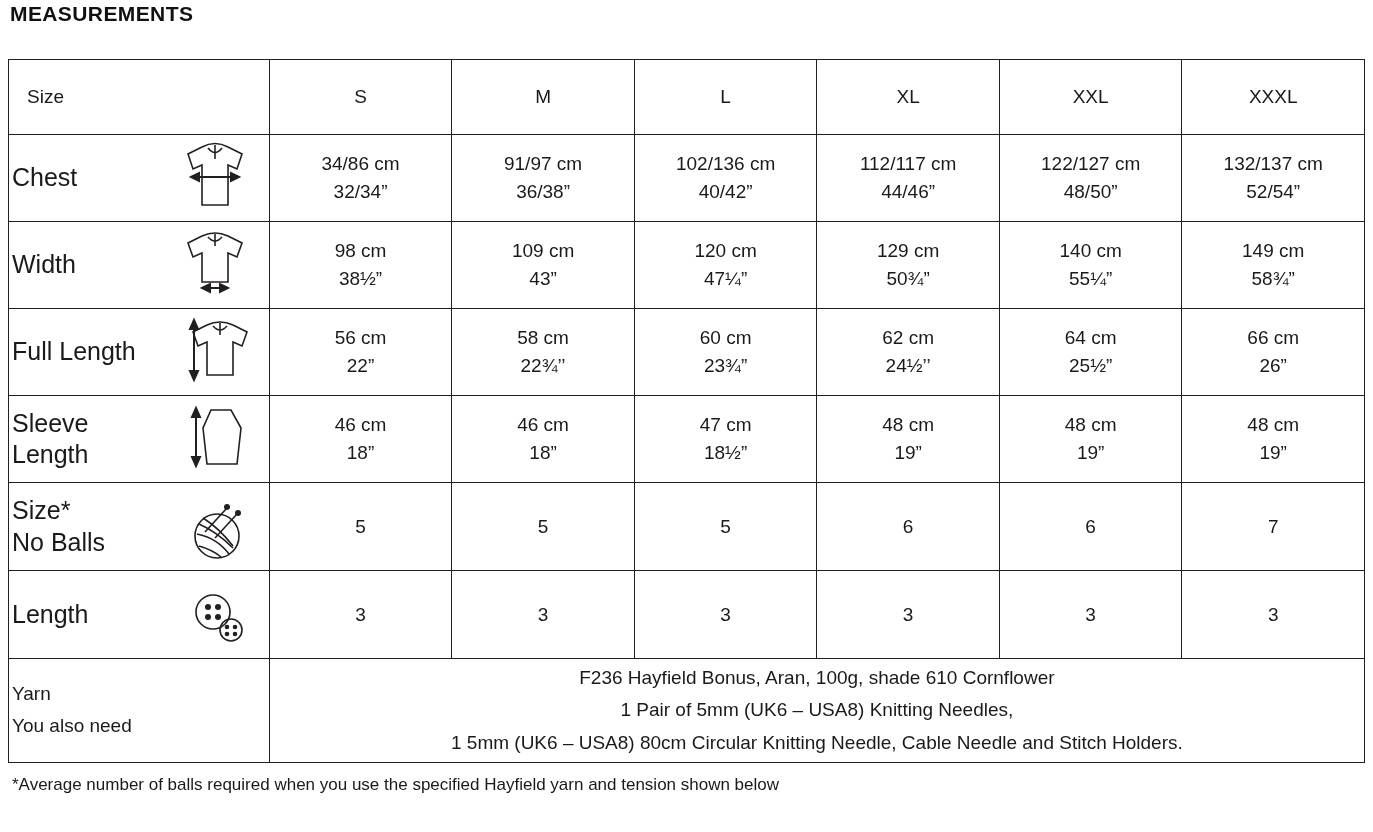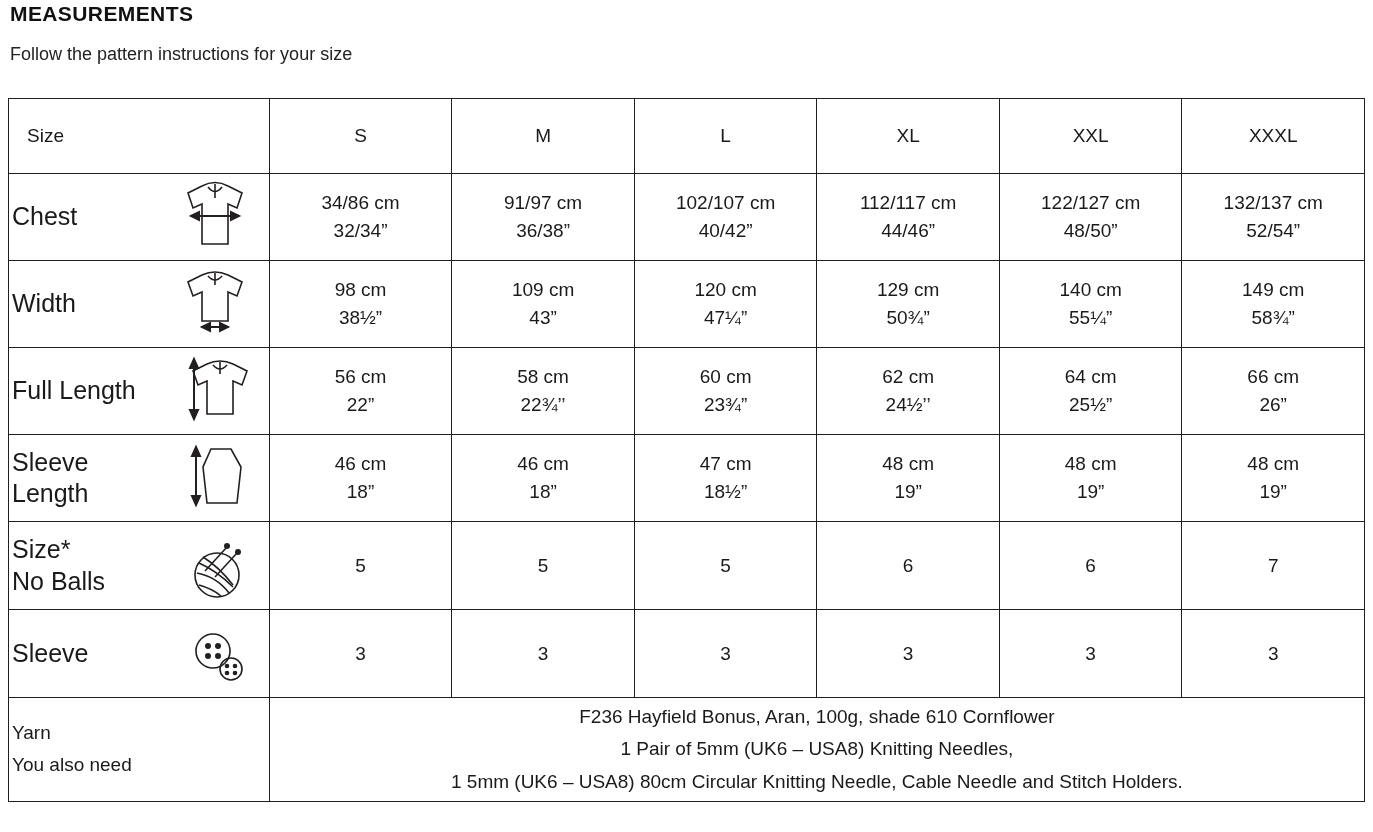--- a/index.html
+++ b/index.html
@@ -107,21 +107,20 @@
     color: #1a1a1a;
   }
   svg { display: block; }
 </style>
 </head>
 <body>
 
 <div class="page">
 
   <h1 class="title">MEASUREMENTS</h1>
-  <p class="subtitle">Follow the pattern instructions for your size</p>
 
   <table class="measure">
     <colgroup>
       <col class="col-label">
       <col class="col-size">
         <col class="col-size">
         <col class="col-size">
       <col class="col-size">
         <col class="col-size">
         <col class="col-size">
@@ -157,21 +156,21 @@
             </svg>
           </span>
         </td>
         <td class="val">
           <span>34/86 cm</span><span class="l2">32/34”</span>
         </td>
         <td class="val">
           <span>91/97 cm</span><span class="l2">36/38”</span>
         </td>
         <td class="val">
-          <span>102/107 cm</span><span class="l2">40/42”</span>
+          <span>102/136 cm</span><span class="l2">40/42”</span>
         </td>
         <td class="val">
           <span>112/117 cm</span><span class="l2">44/46”</span>
         </td>
         <td class="val">
           <span>122/127 cm</span><span class="l2">48/50”</span>
         </td>
         <td class="val">
           <span>132/137 cm</span><span class="l2">52/54”</span>
         </td>
@@ -314,21 +313,21 @@
         <td class="val">5</td>
         <td class="val">5</td>
         <td class="val">5</td>
         <td class="val">6</td>
         <td class="val">6</td>
         <td class="val">7</td>
       </tr>
 
       <tr class="row-h-lg">
         <td class="label-cell">
-          <span class="lbl">Sleeve</span>
+          <span class="lbl">Length</span>
           <span class="pic">
             <svg viewBox="0 0 92 78" width="92" height="78">
               <g fill="none" stroke="#231f20" stroke-width="1.6">
                 <circle cx="44" cy="36" r="17"></circle>
                 <circle cx="62" cy="54" r="11"></circle>
               </g>
               <g fill="#231f20">
                 <circle cx="39" cy="31" r="3"></circle>
                 <circle cx="49" cy="31" r="3"></circle>
                 <circle cx="39" cy="41" r="3"></circle>
@@ -357,13 +356,14 @@
         <td class="footer-text" colspan="6">
           <span>F236 Hayfield Bonus, Aran, 100g, shade 610 Cornflower</span><br>
           <span>1 Pair of 5mm (UK6 – USA8) Knitting Needles,</span><br>
           <span>1 5mm (UK6 – USA8) 80cm Circular Knitting Needle, Cable Needle and Stitch Holders.</span>
         </td>
       </tr>
 
     </tbody>
   </table>
 
+  <p class="footnote">*Average number of balls required when you use the specified Hayfield yarn and tension shown below</p>
 </div>
 
 </body></html>

